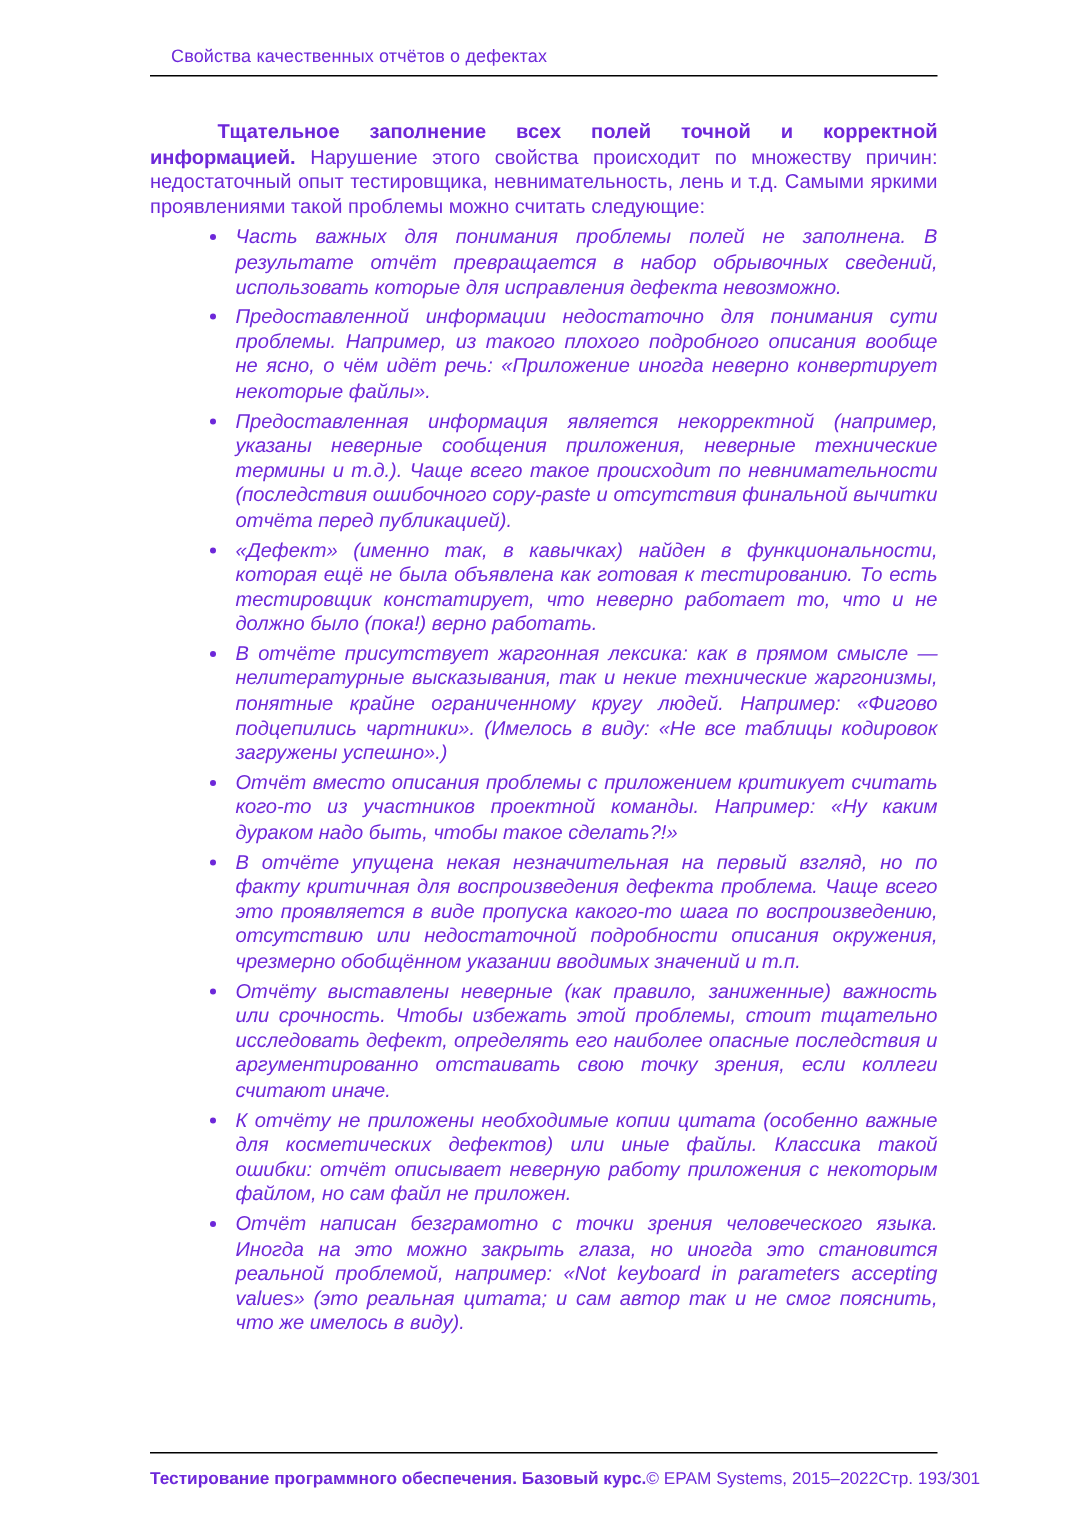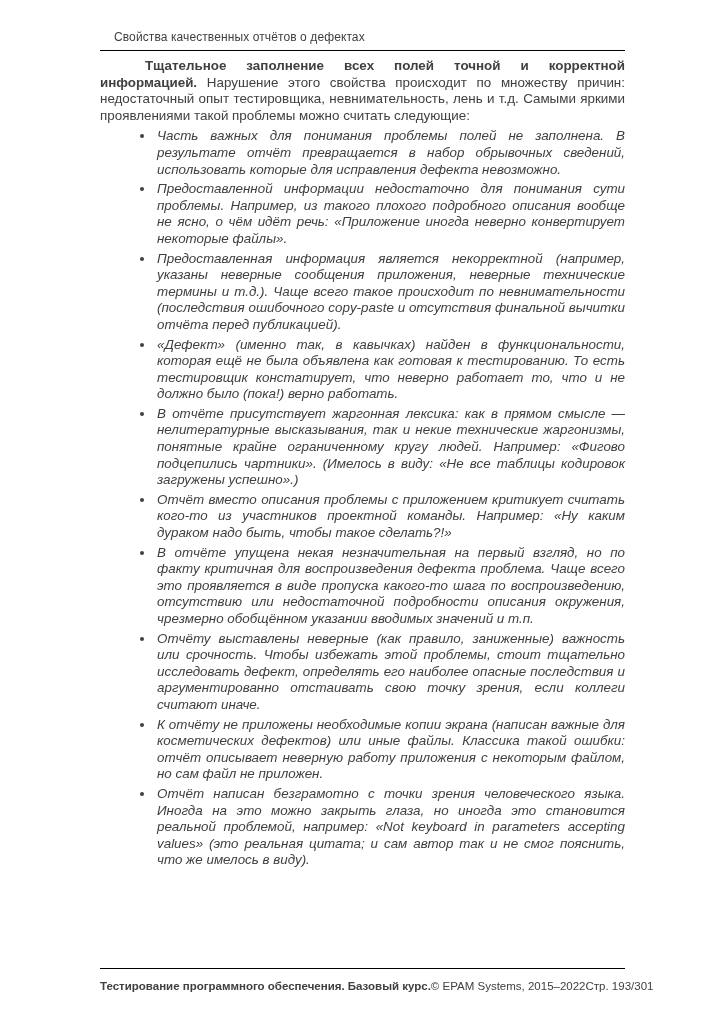--- a/index.html
+++ b/index.html
@@ -5,21 +5,21 @@
   html, body {
     margin: 0;
     padding: 0;
     background: #ffffff;
   }
   .page {
     position: relative;
     width: 725px;
     height: 1024px;
     background: #ffffff;
-    color: #404040;
+    color: #6d28d9;
     font-family: "Liberation Sans", "DejaVu Sans", sans-serif;
     box-sizing: border-box;
     overflow: hidden;
   }
   .running-header {
     position: absolute;
     top: 30px;
     left: 100px;
     right: 100px;
     border-bottom: 1.5px solid #000;
@@ -45,21 +45,21 @@
     margin-right: 12px;
   }
   .para {
     font-size: 13.4px;
     line-height: 16.6px;
     text-align: justify;
     margin: 0 0 4px 0;
     text-indent: 45px;
   }
   .para-lead {
-    margin-top: 0;
+    margin-top: 22px;
   }
   .bullets {
     margin: 3px 0 0 0;
     padding-left: 55px;
     font-size: 13.4px;
     line-height: 16.6px;
     list-style: disc outside;
     font-style: italic;
   }
   .bullets li {
@@ -104,21 +104,21 @@
 
     <ul class="bullets">
       <li>Часть важных для понимания проблемы полей не заполнена. В результате отчёт превращается в набор обрывочных сведений, использовать которые для исправления дефекта невозможно.</li>
       <li>Предоставленной информации недостаточно для понимания сути проблемы. Например, из такого плохого подробного описания вообще не ясно, о чём идёт речь: «Приложение иногда неверно конвертирует некоторые файлы».</li>
       <li>Предоставленная информация является некорректной (например, указаны неверные сообщения приложения, неверные технические термины и т.д.). Чаще всего такое происходит по невнимательности (последствия ошибочного copy-paste и отсутствия финальной вычитки отчёта перед публикацией).</li>
       <li>«Дефект» (именно так, в кавычках) найден в функциональности, которая ещё не была объявлена как готовая к тестированию. То есть тестировщик констатирует, что неверно работает то, что и не должно было (пока!) верно работать.</li>
       <li>В отчёте присутствует жаргонная лексика: как в прямом смысле — нелитературные высказывания, так и некие технические жаргонизмы, понятные крайне ограниченному кругу людей. Например: «Фигово подцепились чартники». (Имелось в виду: «Не все таблицы кодировок загружены успешно».)</li>
       <li>Отчёт вместо описания проблемы с приложением критикует считать кого-то из участников проектной команды. Например: «Ну каким дураком надо быть, чтобы такое сделать?!»</li>
       <li>В отчёте упущена некая незначительная на первый взгляд, но по факту критичная для воспроизведения дефекта проблема. Чаще всего это проявляется в виде пропуска какого-то шага по воспроизведению, отсутствию или недостаточной подробности описания окружения, чрезмерно обобщённом указании вводимых значений и т.п.</li>
       <li>Отчёту выставлены неверные (как правило, заниженные) важность или срочность. Чтобы избежать этой проблемы, стоит тщательно исследовать дефект, определять его наиболее опасные последствия и аргументированно отстаивать свою точку зрения, если коллеги считают иначе.</li>
-      <li>К отчёту не приложены необходимые копии экрана (написан важные для косметических дефектов) или иные файлы. Классика такой ошибки: отчёт описывает неверную работу приложения с некоторым файлом, но сам файл не приложен.</li>
+      <li>К отчёту не приложены необходимые копии цитата (особенно важные для косметических дефектов) или иные файлы. Классика такой ошибки: отчёт описывает неверную работу приложения с некоторым файлом, но сам файл не приложен.</li>
       <li>Отчёт написан безграмотно с точки зрения человеческого языка. Иногда на это можно закрыть глаза, но иногда это становится реальной проблемой, например: «Not keyboard in parameters accepting values» (это реальная цитата; и сам автор так и не смог пояснить, что же имелось в виду).</li>
     </ul>
 
   </main>
 
   <footer class="page-footer">
     <span class="footer-left">Тестирование программного обеспечения. Базовый курс.</span>
     <span class="footer-center">© EPAM Systems, 2015–2022</span>
     <span class="footer-right">Стр. 193/301</span>
   </footer>

